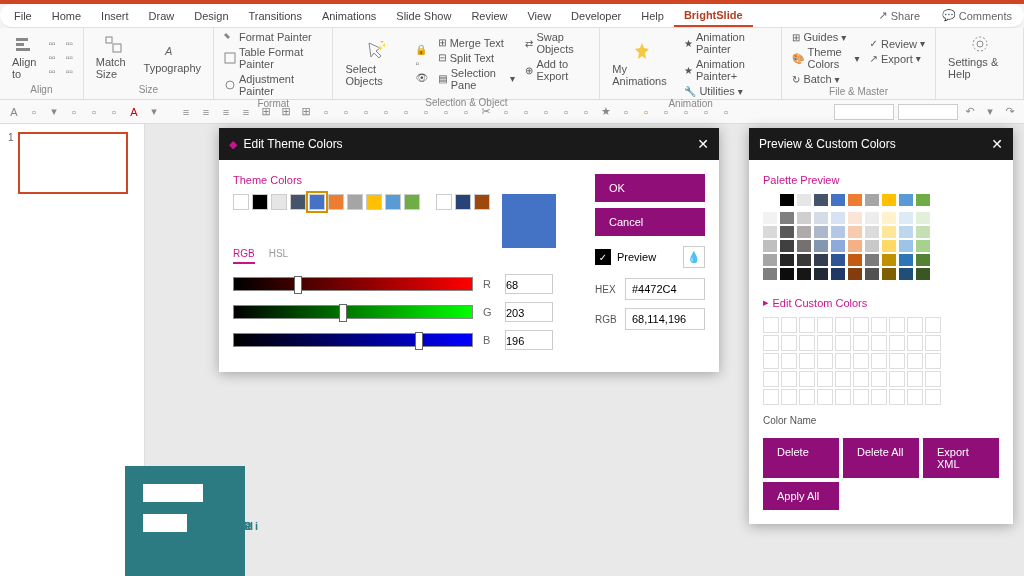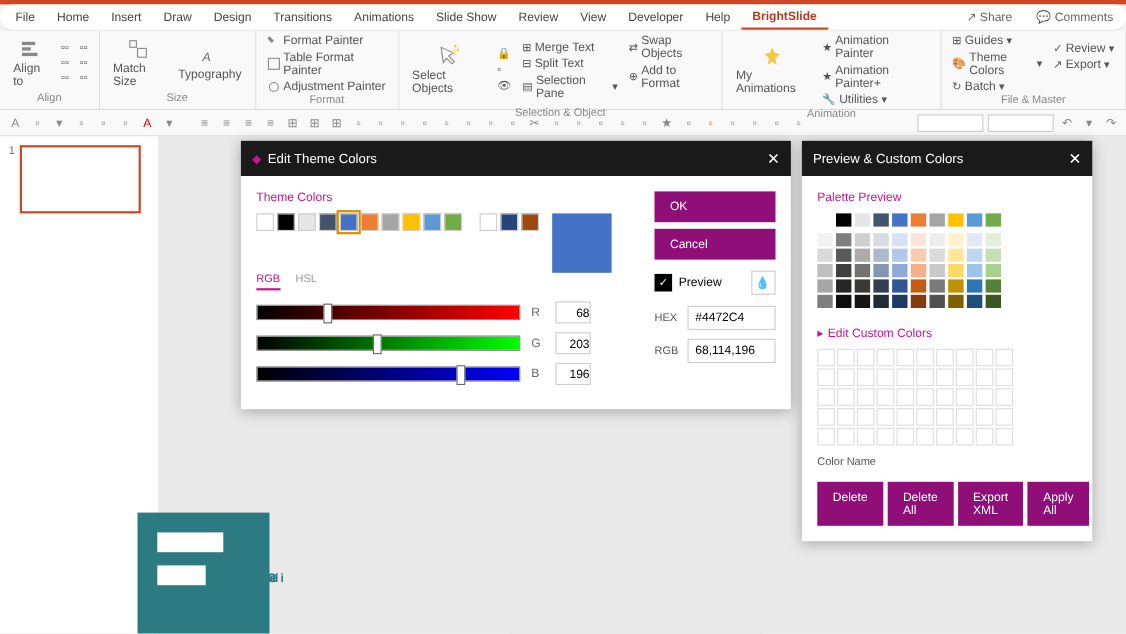--- a/index.html
+++ b/index.html
@@ -37,34 +37,34 @@
 .swatch{width:16px;height:16px;border:1px solid #ccc;}
 .swatch.sel{outline:2px solid #d68f00;outline-offset:1px;}
 .big-swatch{width:54px;height:54px;}
 .mode-tabs{display:flex;gap:14px;margin-bottom:10px;}
 .mode-tabs span{color:#999;font-size:10px;padding-bottom:3px;}
 .mode-tabs span.active{color:#c7148e;border-bottom:2px solid #c7148e;}
 .slider-row{display:flex;align-items:center;gap:10px;margin-bottom:8px;}
 .slider{width:240px;height:14px;position:relative;border:1px solid #888;}
 .slider .handle{position:absolute;top:-2px;width:8px;height:18px;background:#fff;border:1px solid #666;}
 .ch-label{width:12px;color:#666;}
-.ch-val{width:32px;height:20px;border:1px solid #ccc;text-align:right;line-height:20px;}
+.ch-val{width:48px;height:20px;border:1px solid #ccc;text-align:left;line-height:20px;}
 .purple-btn{background:#8f0e78;color:#fff;padding:8px 14px;margin-bottom:6px;cursor:pointer;font-size:11px;}
 .chk-row{display:flex;align-items:center;gap:6px;margin:10px 0;}
 .chk{width:16px;height:16px;background:#000;color:#fff;display:flex;align-items:center;justify-content:center;font-size:10px;}
 .field-row{display:flex;align-items:center;gap:8px;margin-bottom:8px;}
 .field-row label{width:28px;color:#555;font-size:10px;}
 .field-row input{width:80px;height:22px;border:1px solid #ccc;padding:0 6px;font-size:11px;}
 .eyedrop{width:22px;height:22px;border:1px solid #ccc;display:flex;align-items:center;justify-content:center;}
 .palette-grid{display:flex;gap:3px;margin-bottom:4px;}
 .pcol{display:flex;flex-direction:column;gap:2px;}
 .pcell{width:14px;height:12px;}
 .custom-grid{display:grid;grid-template-columns:repeat(10,16px);gap:2px;margin-bottom:10px;}
 .ccell{width:16px;height:16px;border:1px solid #ddd;background:#fff;}
-.btn-grid{display:grid;grid-template-columns:1fr 1fr 1fr 1fr;gap:4px;}
+.btn-grid{display:grid;grid-template-columns:1fr 1fr 1fr;gap:4px;}
 .watermark{position:absolute;bottom:-10px;left:-20px;font-size:140px;font-weight:700;color:#2c7a82;font-family:Arial;letter-spacing:-8px;pointer-events:none;display:flex;align-items:center;}
 .watermark .f-icon{width:120px;height:120px;background:#2c7a82;position:relative;margin-right:10px;}
 .watermark .f-icon::before{content:"";position:absolute;left:18px;top:18px;width:60px;height:18px;background:#fff;}
 .watermark .f-icon::after{content:"";position:absolute;left:18px;top:48px;width:44px;height:18px;background:#fff;}
 </style>
 </head>
 <body>
 
 <div class="topbar"></div>
 
@@ -169,21 +169,21 @@
           <span class="sm">▫</span>
           <span class="sm">👁</span>
         </div>
       <div class="small-col">
         <span class="sm">⊞ <span>Merge Text</span></span>
         <span class="sm">⊟ <span>Split Text</span></span>
         <span class="sm">▤ <span>Selection Pane</span> ▾</span>
       </div>
       <div class="small-col">
         <span class="sm">⇄ <span>Swap Objects</span></span>
-        <span class="sm">⊕ <span>Add to Format</span></span>
+        <span class="sm">⊕ <span>Add to Export</span></span>
         <span class="sm">&nbsp;</span>
       </div>
     </div>
     <div class="group-label">Selection &amp; Object</div>
   </div>
   <div class="group">
     <div class="group-body">
       <div class="big-btn">
           <svg viewBox="0 0 20 20">
             <path d="M10 2l2 5 5 1-4 4 1 6-4-3-4 3 1-6-4-4 5-1z" fill="#f5c842"></path>
@@ -205,20 +205,32 @@
         <span class="sm">🎨 <span>Theme Colors</span> ▾</span>
         <span class="sm">↻ <span>Batch</span> ▾</span>
       </div>
       <div class="small-col">
         <span class="sm">✓ <span>Review</span> ▾</span>
         <span class="sm">↗ <span>Export</span> ▾</span>
         <span class="sm">&nbsp;</span>
       </div>
     </div>
     <div class="group-label">File &amp; Master</div>
+  </div>
+  <div class="group">
+    <div class="group-body">
+      <div class="big-btn">
+          <svg viewBox="0 0 20 20">
+            <circle cx="10" cy="10" r="3" fill="none" stroke="#888"></circle>
+            <circle cx="10" cy="10" r="7" fill="none" stroke="#888" stroke-dasharray="2 2"></circle>
+          </svg>
+          <span>Settings &amp; Help</span>
+        </div>
+    </div>
+    <div class="group-label">&nbsp;</div>
   </div>
 </div>
 
 <div class="qat">
   <span class="q">A</span>
     <span class="q">▫</span>
     <span class="q">▾</span>
   <span class="q">▫</span>
     <span class="q">▫</span>
     <span class="q">▫</span>
@@ -340,21 +352,21 @@
             </div>
             <div class="field-row">
               <label>RGB</label>
               <input value="68,114,196" style="">
             </div>
           </div>
         </div>
       </div>
     </div>
 
-    <div class="dialog" style="left:584px;top:4px;width:264px">
+    <div class="dialog" style="left:604px;top:4px;width:264px">
       <div class="dlg-header">
         <span class="title">Preview &amp; Custom Colors</span>
         <span class="x">✕</span>
       </div>
       <div class="dlg-body">
         <div class="section-label">Palette Preview</div>
         <div class="palette-grid" id="palette-grid">
             <div class="pcol">
               <div class="pcell" style="background: rgb(255, 255, 255); margin-bottom: 4px;"></div>
               <div class="pcell" style="background: rgb(242, 242, 242);"></div>

